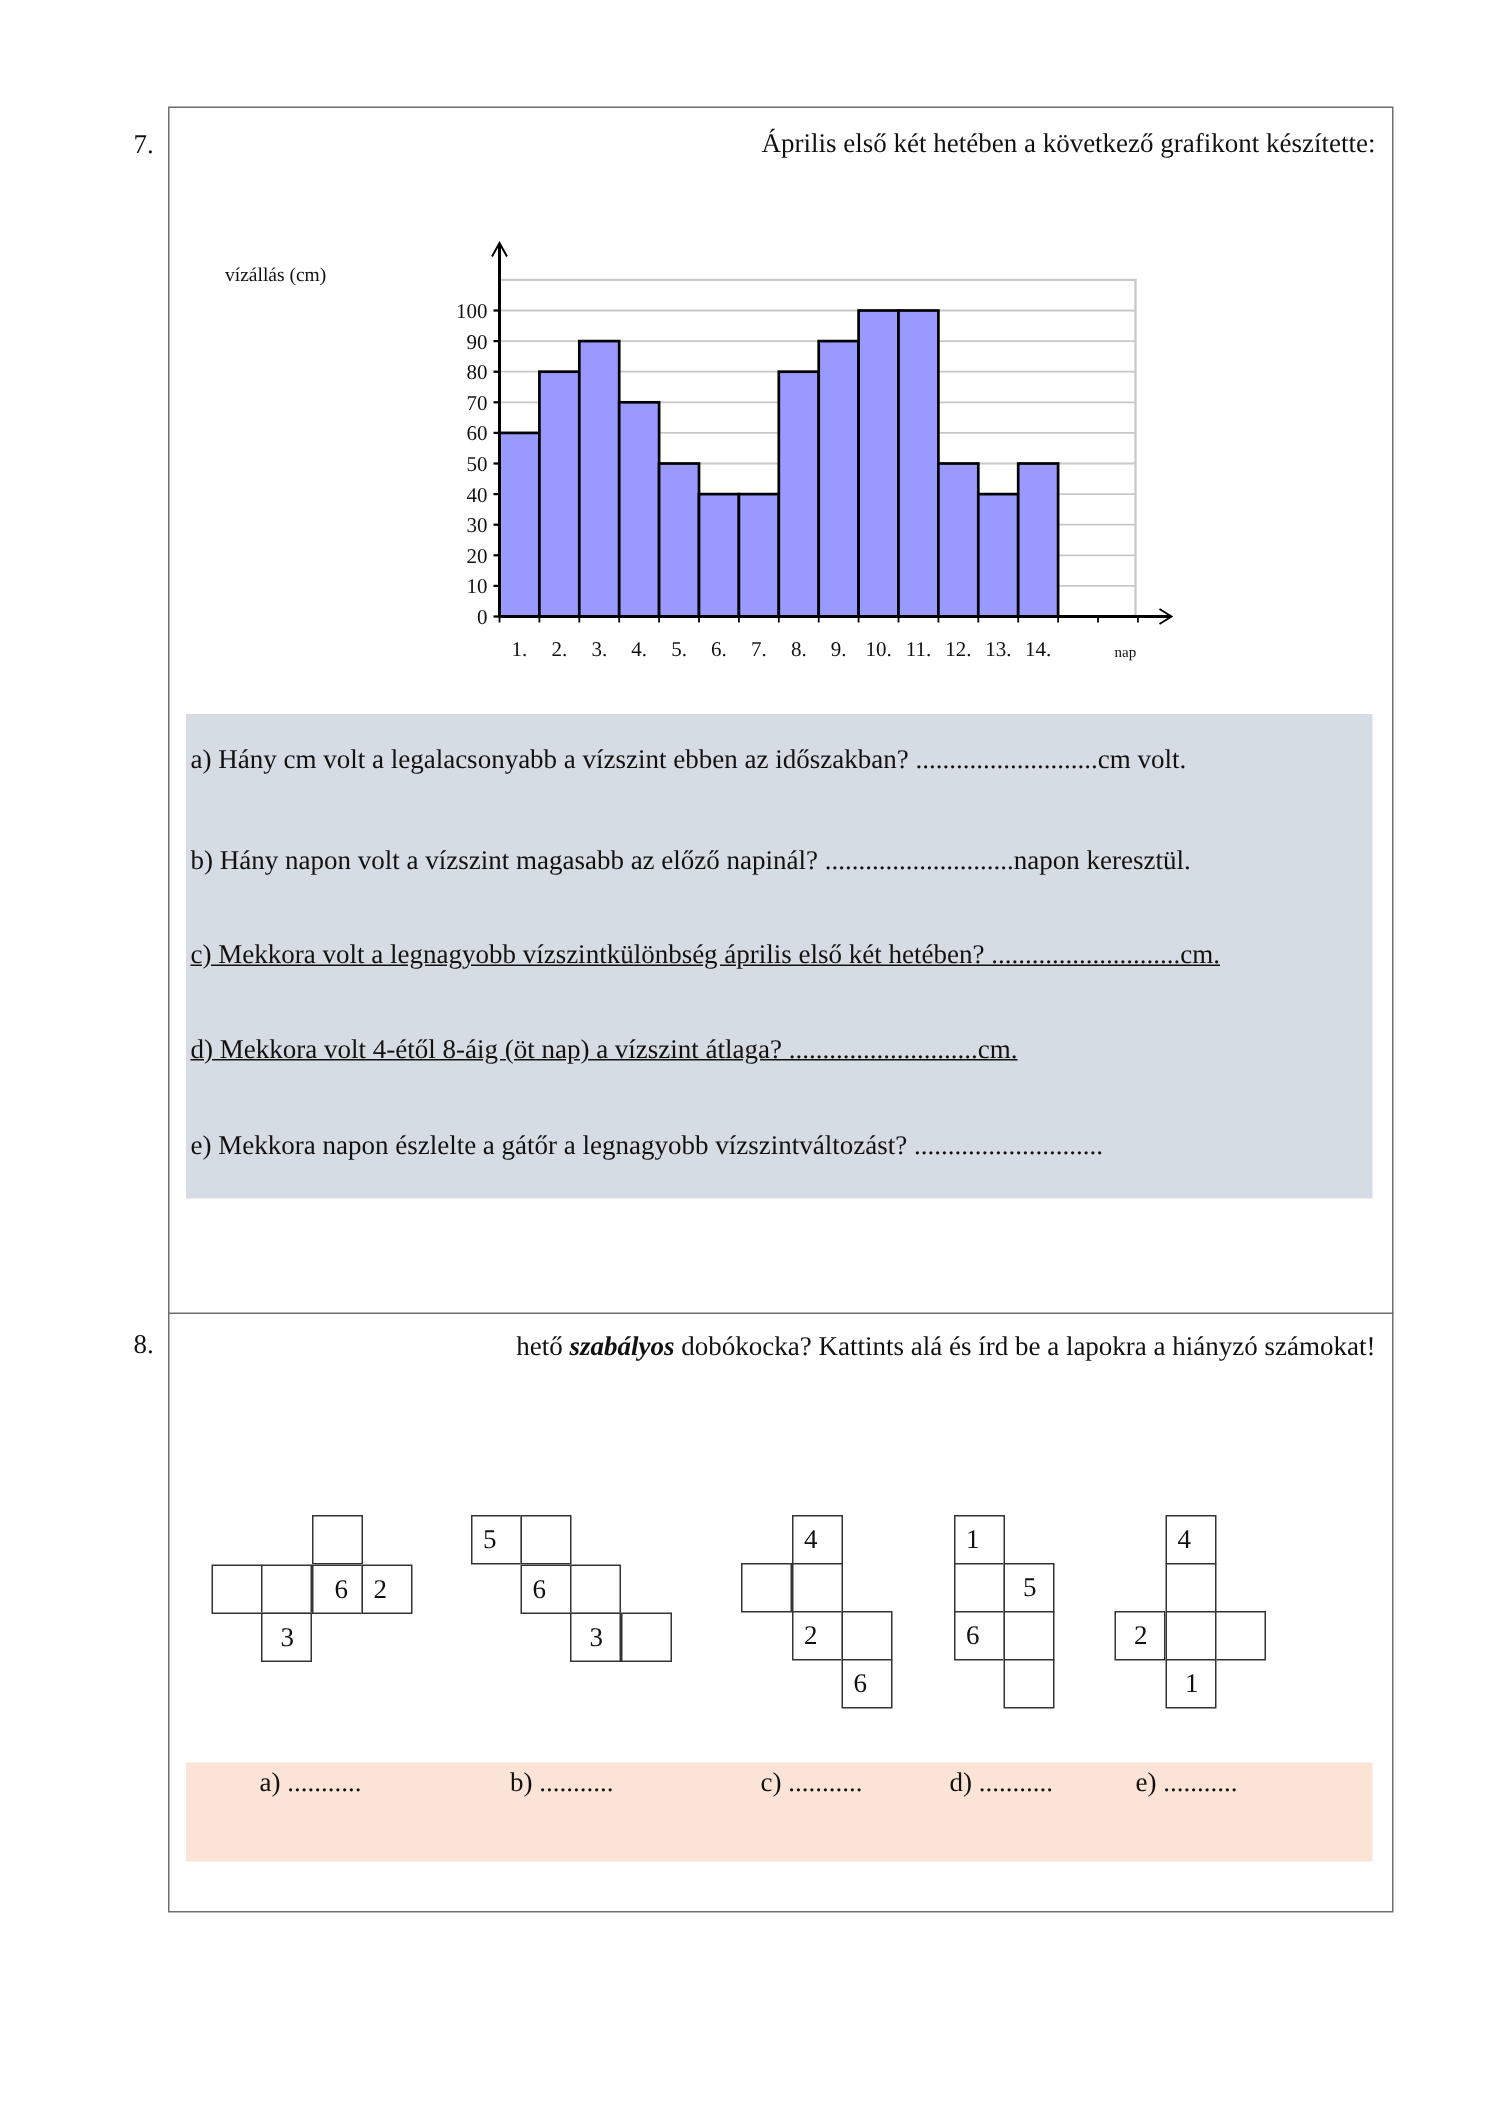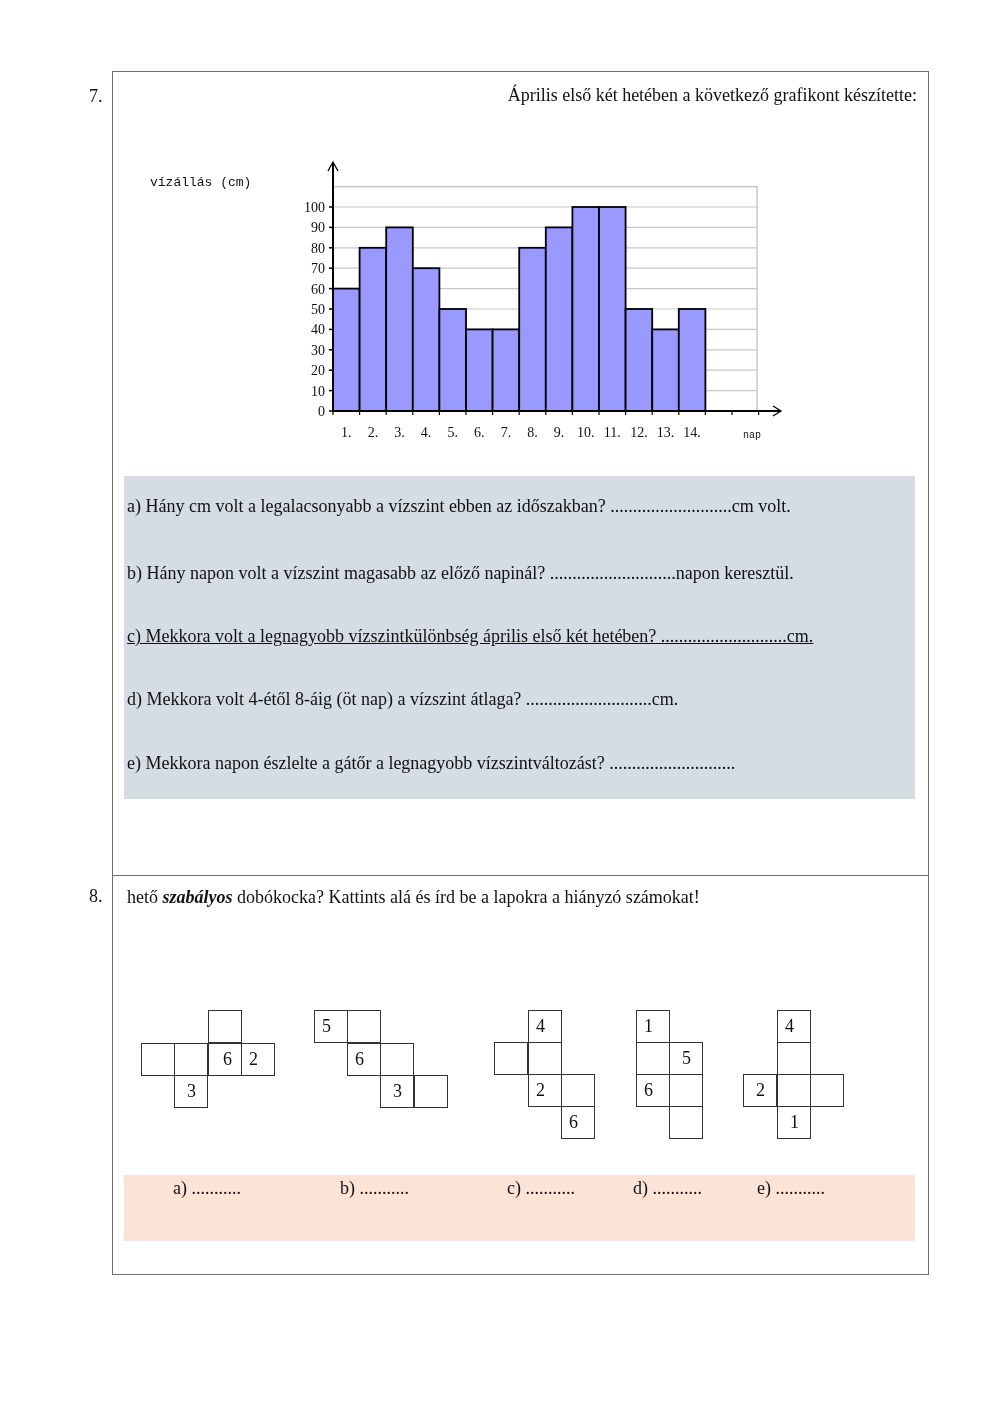--- a/index.html
+++ b/index.html
@@ -6,21 +6,21 @@
   body { width: 1000px; height: 1413px; background: #ffffff; position: relative; font-family: "Liberation Serif", serif; color: #111; overflow: hidden; }
   .abs { position: absolute; }
   .table-frame { position: absolute; left: 112px; top: 71px; width: 817px; height: 1204px; border: 1.5px solid #6e6e6e; }
   .row-divider { position: absolute; left: 112px; top: 875px; width: 817px; height: 0; border-top: 1.5px solid #6e6e6e; }
   .qnum { position: absolute; left: 89px; font-size: 18px; }
   .para { position: absolute; left: 127px; width: 790px; font-size: 18px; line-height: 38px; text-align: justify; }
   .q-panel { position: absolute; left: 124px; top: 476px; width: 791px; height: 323px; background: #d6dce4; }
   .q-line { position: absolute; left: 127px; font-size: 18px; white-space: nowrap; }
   .ans-panel { position: absolute; left: 124px; top: 1175px; width: 791px; height: 66px; background: #fbe3d6; }
   .ans-item { position: absolute; top: 1178px; font-size: 18px; white-space: nowrap; }
-  .sans { font-family: Liberation Mono, monospace; text-align: right; }
+  .sans { font-family: Liberation Serif, serif; text-align: right; }
   .cell { position: absolute; width: 34px; height: 33px; border: 1.2px solid #333; background: #fff; font-size: 18px; }
   .cell span { position: absolute; left: 7px; top: 5px; }
   .cell.center span { left: 12px; }
   .cell.right span { left: 14px; }
 </style>
 </head>
 <body>
 
 <div class="table-frame"></div>
 <div class="row-divider"></div>
@@ -123,26 +123,26 @@
       <text x="638.9" y="437" text-anchor="middle">12.</text>
       <text x="665.5" y="437" text-anchor="middle">13.</text>
       <text x="692.0999999999999" y="437" text-anchor="middle">14.</text>
     </g>
 </svg>
 
 <div class="q-panel"></div>
 <div class="q-line" style="top:496px;">a) Hány cm volt a legalacsonyabb a vízszint ebben az időszakban? ...........................cm volt.</div>
 <div class="q-line" style="top:563px;">b) Hány napon volt a vízszint magasabb az előző napinál? ............................napon keresztül.</div>
 <div class="q-line" style="top:626px;text-decoration:underline;">c) Mekkora volt a legnagyobb vízszintkülönbség április első két hetében? ............................cm.</div>
-<div class="q-line" style="top:689px;">d) Mekkora volt 4-étől 8-áig (öt nap) a vízszint átlaga? ............................cm.</div>
+<div class="q-line" style="top:689px;text-decoration:underline;">d) Mekkora volt 4-étől 8-áig (öt nap) a vízszint átlaga? ............................cm.</div>
 <div class="q-line" style="top:753px;">e) Mekkora napon észlelte a gátőr a legnagyobb vízszintváltozást? ............................</div>
 
 <div class="qnum" style="top:886px;">8.</div>
 <div class="para" style="top:878px;">
-  <div style="text-align:left;"><span>hető </span><b><i>szabályos</i></b><span> dobókocka? Kattints alá és írd be a lapokra a hiányzó számokat!</span></div>
+  <div style="text-align:right;"><span>hető </span><b><i>szabályos</i></b><span> dobókocka? Kattints alá és írd be a lapokra a hiányzó számokat!</span></div>
 </div>
 
 <div>
   <div class="cell" style="left:208px; top:1010px;">
       <span></span>
     </div>
   <div class="cell" style="left:141px; top:1043px;">
       <span></span>
     </div>
   <div class="cell" style="left:174px; top:1043px;">

